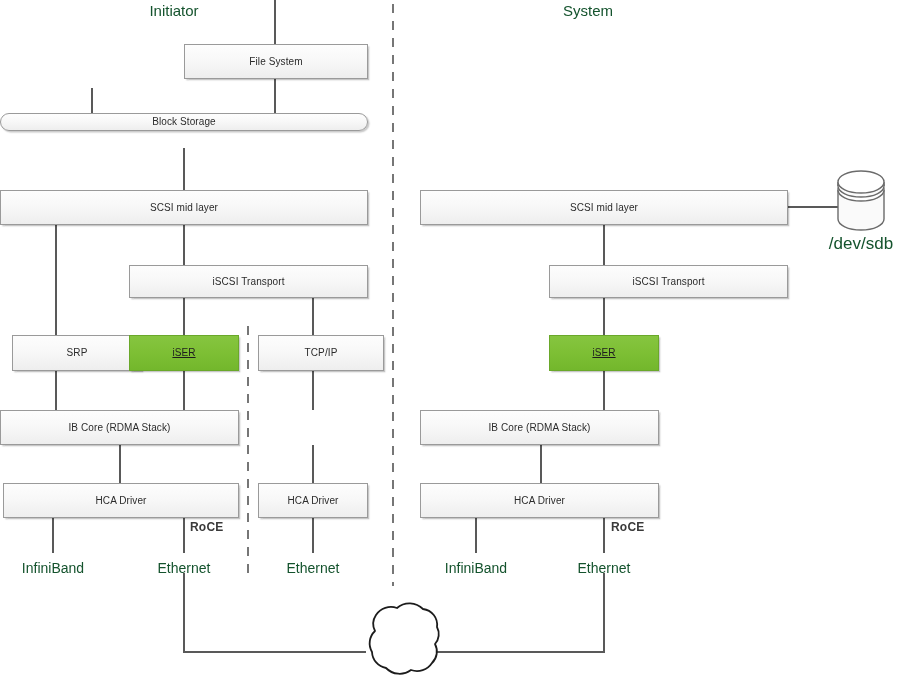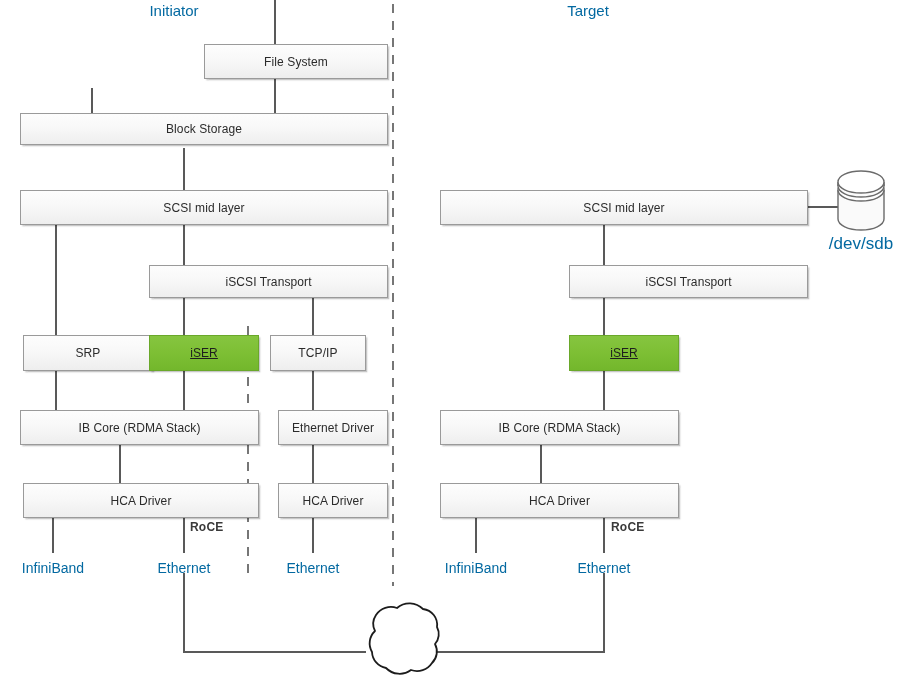--- a/index.html
+++ b/index.html
@@ -25,38 +25,37 @@
   
   .box{
     position:absolute;
     box-sizing:border-box;
     border:1px solid #9a9a9a;
     background:linear-gradient(to bottom,#fdfdfd 0%,#f8f8f8 45%,#eeeeee 100%);
     box-shadow:1.5px 1.5px 1.5px rgba(0,0,0,0.22);
     display:flex;
     align-items:center;
     justify-content:center;
-    font-size:12px;
+    font-size:10px;
     color:#2b2b2b;
     letter-spacing:0.1px;
     line-height:1;
     white-space:nowrap;
-    margin-left:20px;
   }
   .box.green{
     background:linear-gradient(to bottom,#86c540 0%,#7dbf34 50%,#73b72c 100%);
     border:1px solid #6aa82a;
     color:#1e1e1e;
     text-decoration:underline;
   }
   
   .label{
     position:absolute;
     font-size:14px;
-    color:#0369a1;
+    color:#14532d;
     white-space:nowrap;
     line-height:1;
   }
   .label.center{transform:translateX(-50%);}
   .label.header{font-size:15px;}
   .label.tiny{font-size:12px;font-weight:bold;color:#3a3a3a;letter-spacing:0.2px;}
   .label.devname{font-size:17px;}
 </style>
 </head>
 <body>
@@ -141,39 +140,38 @@
       <path d="M838 190 L838 219 a23 11 0 0 0 46 0 L884 190" fill="#fafafa"></path>
       <ellipse cx="861" cy="190" rx="23" ry="11" fill="#ffffff"></ellipse>
       <ellipse cx="861" cy="186" rx="23" ry="11" fill="#fbfbfb"></ellipse>
       <path d="M838 182 L838 186"></path>
       <path d="M884 182 L884 186"></path>
       <ellipse cx="861" cy="182" rx="23" ry="11" fill="#ffffff"></ellipse>
     </g>
   </svg>
 
   <div class="label center header" style="left:174px;top:3px;">Initiator</div>
-  <div class="label center header" style="left:588px;top:3px;">Target</div>
+  <div class="label center header" style="left:588px;top:3px;">System</div>
 
   <div class="box" style="left:184px;top:44px;width:184px;height:35px;">File System</div>
 
-  <div class="box" style="left:0px;top:113px;width:368px;height:32px;">Block Storage</div>
+  <div class="box" style="left:0px;top:113px;width:368px;height:18px;border-radius:16px;">Block Storage</div>
 
   <div class="box" style="left:0px;top:190px;width:368px;height:35px;">SCSI mid layer</div>
 
   <div class="box" style="left:129px;top:265px;width:239px;height:33px;">iSCSI Transport</div>
 
-  <div class="box" style="left:3px;top:335px;width:130px;height:36px;">SRP</div>
+  <div class="box" style="left:12px;top:335px;width:130px;height:36px;">SRP</div>
 
   <div class="box green" style="left:129px;top:335px;width:110px;height:36px;">iSER</div>
 
-  <div class="box" style="left:250px;top:335px;width:96px;height:36px;">TCP/IP</div>
+  <div class="box" style="left:258px;top:335px;width:126px;height:36px;">TCP/IP</div>
 
   <div class="box" style="left:0px;top:410px;width:239px;height:35px;">IB Core (RDMA Stack)</div>
 
-  <div class="box" style="left:258px;top:410px;width:110px;height:35px;">Ethernet Driver</div>
 
   <div class="box" style="left:3px;top:483px;width:236px;height:35px;">HCA Driver</div>
 
   <div class="box" style="left:258px;top:483px;width:110px;height:35px;">HCA Driver</div>
 
   <div class="label tiny" style="left:190px;top:521px;">RoCE</div>
 
   <div class="label center" style="left:53px;top:561px;">InfiniBand</div>
   <div class="label center" style="left:184px;top:561px;">Ethernet</div>
   <div class="label center" style="left:313px;top:561px;">Ethernet</div>

